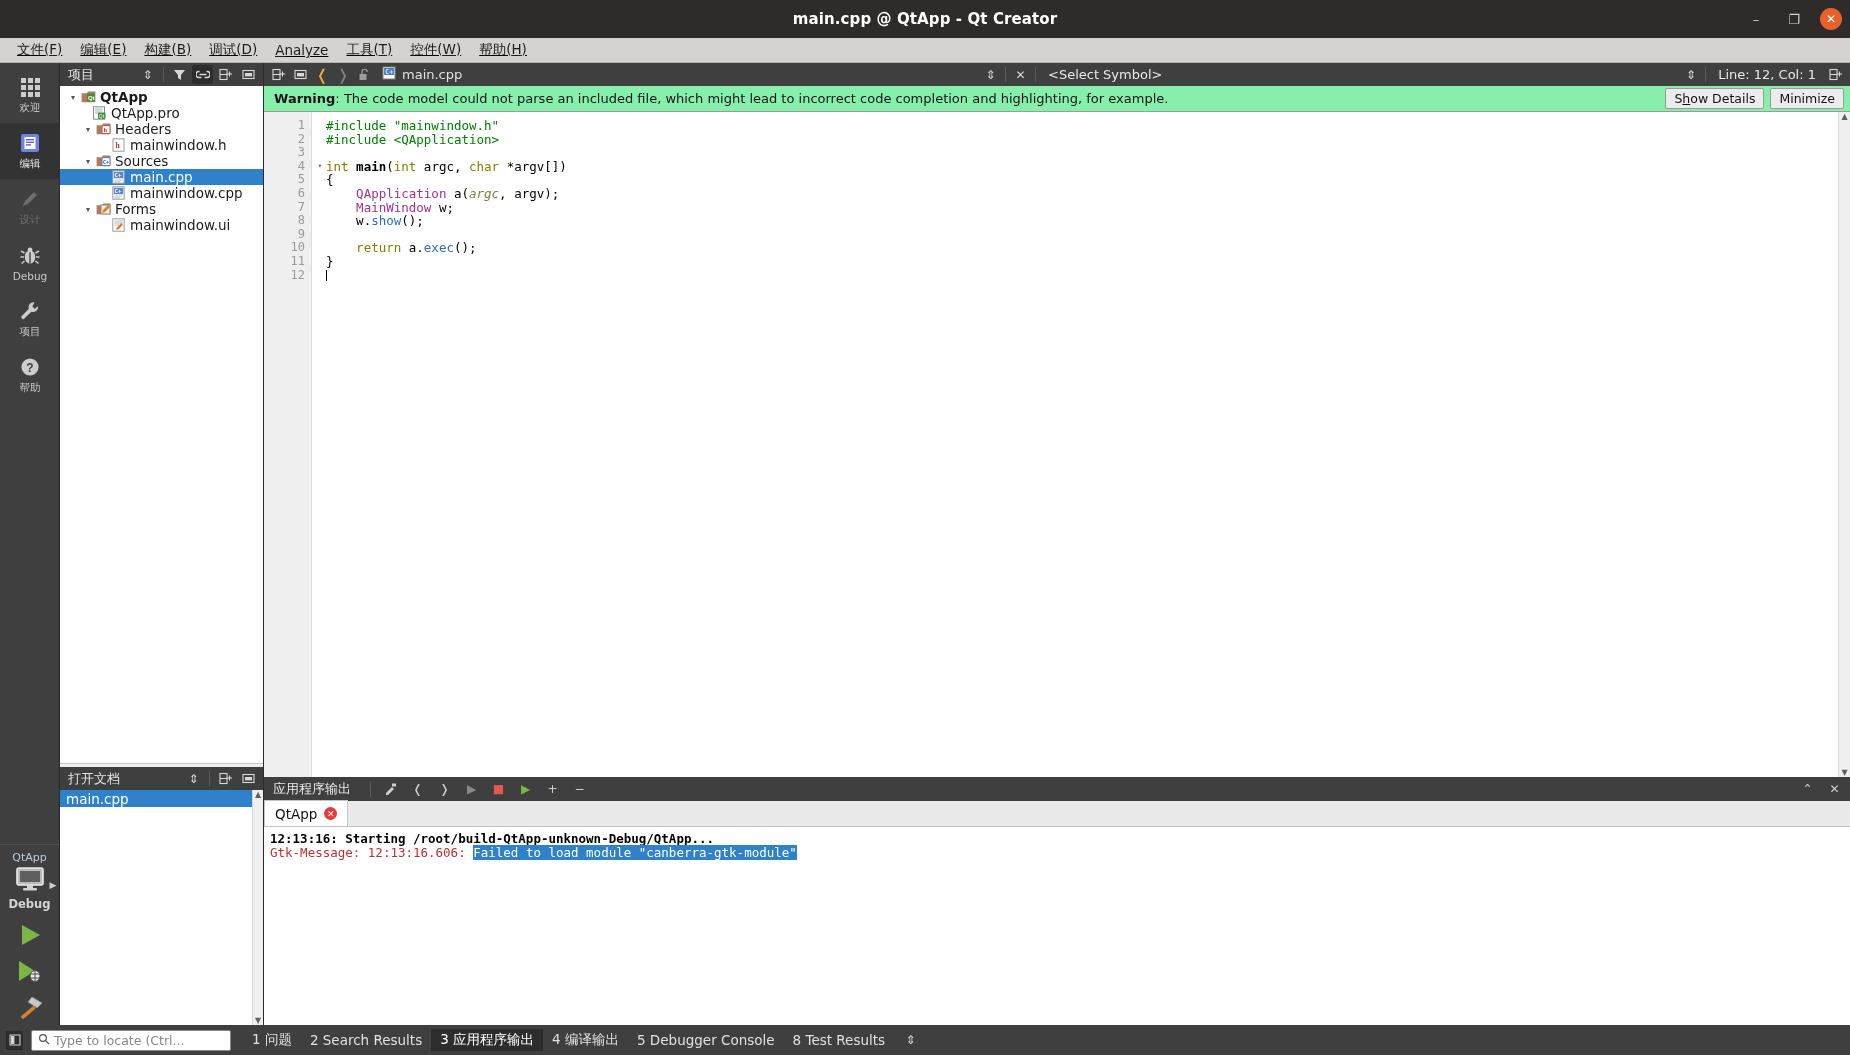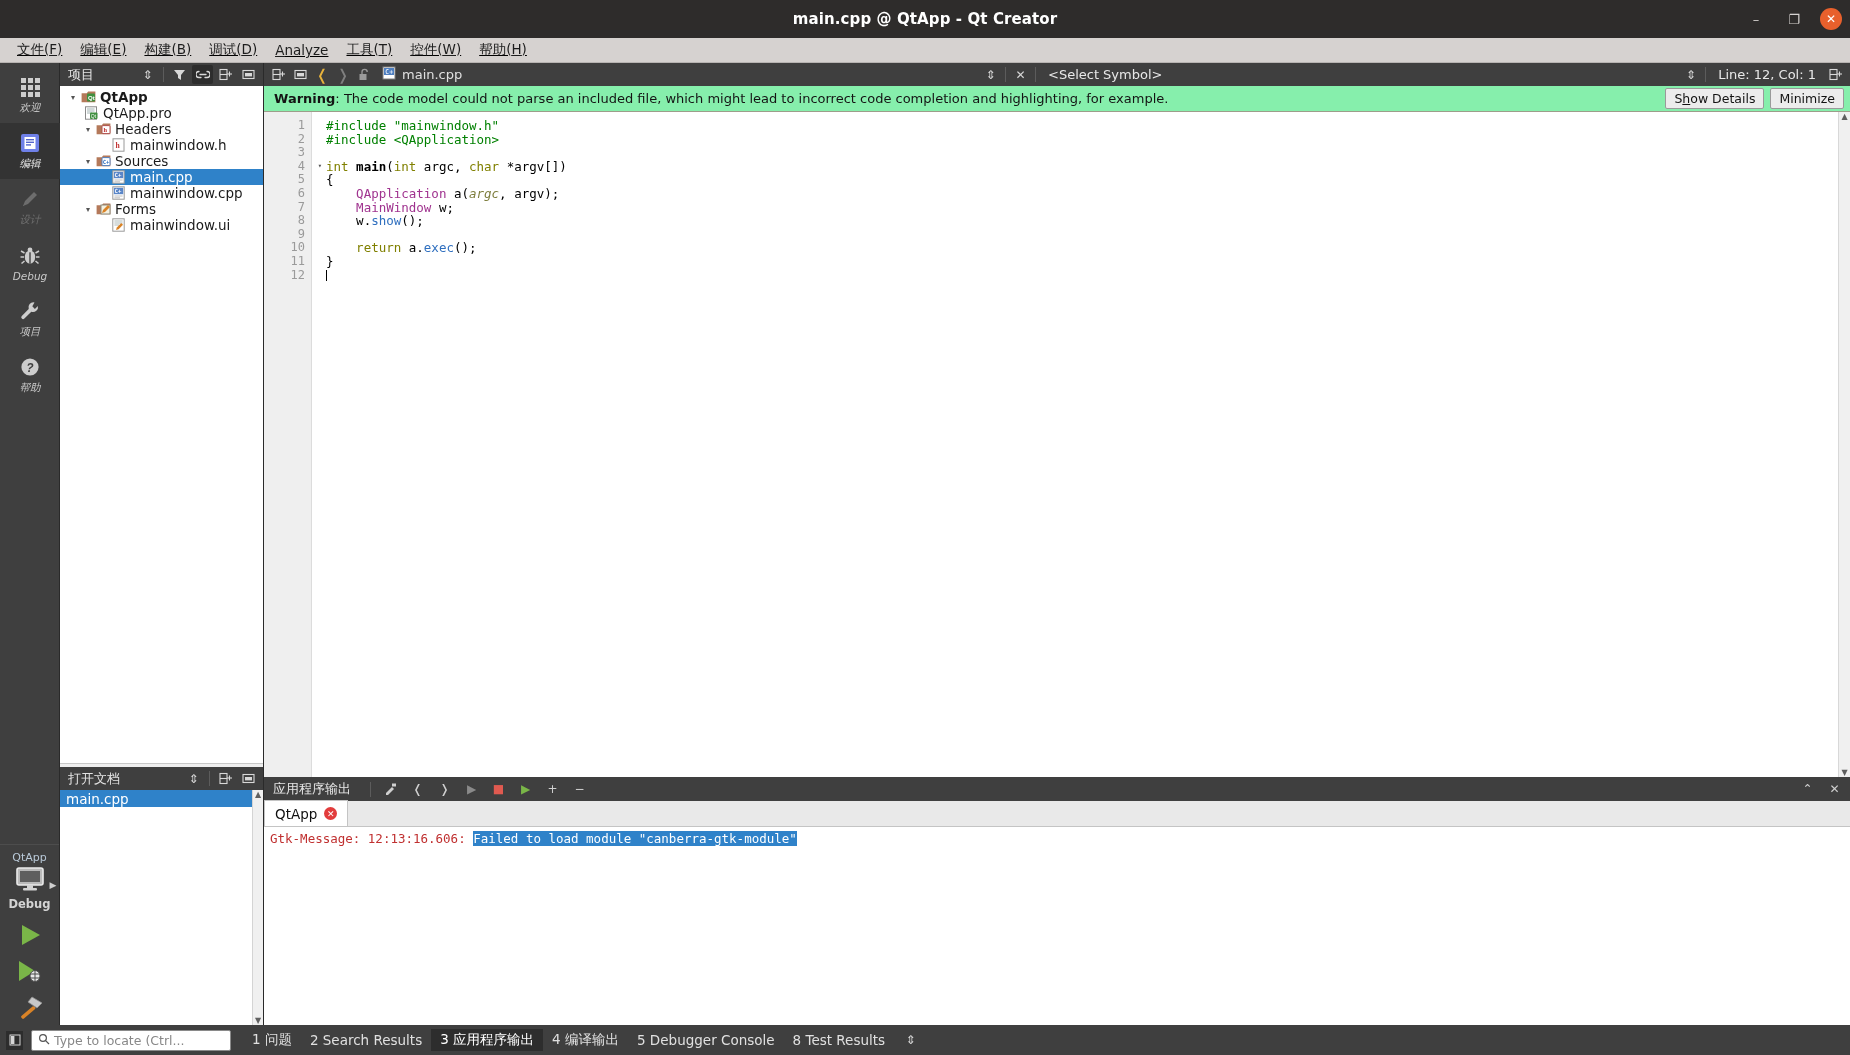--- a/index.html
+++ b/index.html
@@ -67,21 +67,21 @@
     width: 60px; flex: 0 0 60px;
     background: #3f3f3f;
     display: flex; flex-direction: column;
     border-right: 1px solid #2a2a2a;
   }
   .modes { flex: 0 0 auto; padding-top: 4px; }
   .mode {
     height: 56px; width: 60px;
     display: flex; flex-direction: column;
     align-items: center; justify-content: center;
-    gap: 3px; color: #c8c8c8; font-size: 10.5px; font-style: italic;
+    gap: 3px; color: #c8c8c8; font-size: 10.5px;
   }
   .mode.active { background: #333333; color: #e8e8e8; }
   .mode.disabled { color: #6d6d6d; }
   .mode .glyph { height: 22px; display:flex; align-items:center; justify-content:center; }
   .modespacer { flex: 1 1 auto; }
   .kitarea {
     flex: 0 0 auto; padding-bottom: 6px;
     border-top: 1px solid #4d4d4d;
     display: flex; flex-direction: column; align-items: center;
   }
@@ -449,21 +449,21 @@
             <span class="tw">▾</span>
             <span class="ticon">
               <svg width="15" height="14" viewBox="0 0 15 14">
                 <path d="M0.6 3.2h5.2l1.3-1.6h7.3v10.6H0.6z" fill="#b4795a"></path>
                 <rect x="6" y="3.6" width="8" height="8" rx="1" fill="#3f8f3f"></rect>
                 <text x="7" y="10.4" font-size="6" fill="#fff" font-family="sans-serif">Qt</text>
               </svg>
             </span>
             <span class="tlabel">QtApp</span>
           </div>
-          <div class="trow" style="padding-left: 9px;">
+          <div class="trow" style="padding-left: 17px;">
             <span class="tw"></span>
             <span class="ticon">
               <svg width="15" height="14" viewBox="0 0 15 14">
                 <rect x="1.5" y="0.8" width="11" height="12.4" fill="#fff" stroke="#8a8a8a"></rect>
                 <g stroke="#9aa" stroke-width="0.9">
                   <line x1="3" y1="3" x2="10.5" y2="3"></line>
                   <line x1="3" y1="5" x2="10.5" y2="5"></line>
                   <line x1="3" y1="7" x2="8" y2="7"></line>
                 </g>
                 <rect x="6" y="6.5" width="7.5" height="6.6" rx="1" fill="#3f8f3f"></rect>
@@ -701,20 +701,21 @@
           <span class="obtn">⌃</span>
           <span class="obtn">✕</span>
         </div>
         <div class="tabsrow">
           <div class="otab">
             <span>QtApp</span>
             <span class="stopdot">✕</span>
           </div>
         </div>
         <div class="outbody">
+          <div class="outline1">12:13:16: Starting /root/build-QtApp-unknown-Debug/QtApp...</div>
           <div class="outline2"><span>Gtk-Message: 12:13:16.606: </span><span class="outhl">Failed to load module "canberra-gtk-module"</span></div>
         </div>
       </div>
     </div>
   </div>
 
   <div class="statusbar">
     <div class="sb-toggle">
       <svg width="12" height="12" viewBox="0 0 12 12">
           <rect x="1" y="1" width="10" height="10" fill="none" stroke="#d6d6d6" stroke-width="1"></rect>

